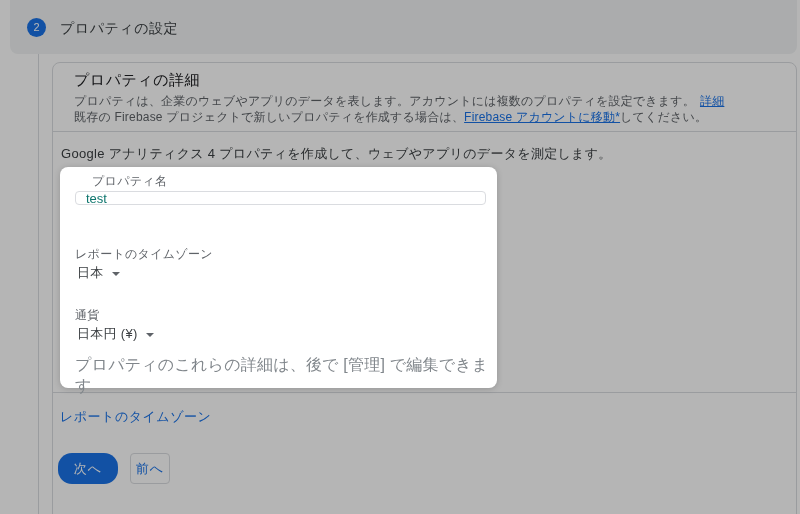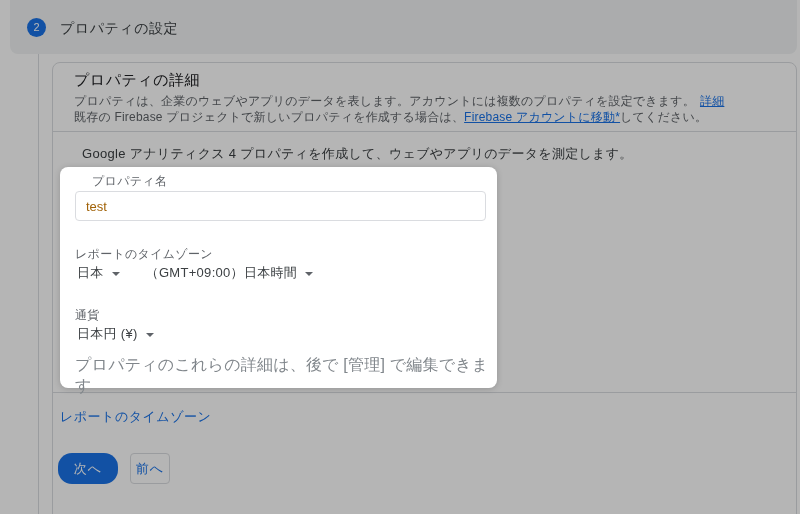--- a/index.html
+++ b/index.html
@@ -25,41 +25,41 @@
   }
   .section-heading { position: absolute; left: 74px; top: 71px; font-size: 15px; color: #202124; letter-spacing: .5px; }
   .desc-line { position: absolute; left: 74px; font-size: 12px; color: #5f6368; letter-spacing: .2px; white-space: nowrap; }
   .desc-line-1 { top: 93px; }
   .desc-line-2 { top: 109px; }
   .inline-link { color: #1a73e8; text-decoration: underline; cursor: pointer; }
   .gap-left { margin-left: 5px; }
   .divider { position: absolute; left: 53px; width: 743px; height: 1px; background: #dadce0; }
   .divider-1 { top: 131px; }
   .divider-2 { top: 392px; }
-  .lead-text { position: absolute; left: 82px; top: 145px; font-size: 13px; font-weight: 500; color: #3c4043; letter-spacing: .3px; }
+  .lead-text { position: absolute; left: 61px; top: 145px; font-size: 13px; font-weight: 500; color: #3c4043; letter-spacing: .3px; }
   .advanced-link { position: absolute; left: 60px; top: 408px; font-size: 13px; font-weight: 500; color: #1a73e8; letter-spacing: .5px; cursor: pointer; }
   .btn { position: absolute; top: 453px; height: 31px; border-radius: 4px; font-size: 13px; font-weight: 500; text-align: center; line-height: 31px; cursor: pointer; letter-spacing: 1px; }
   .btn-next { left: 58px; width: 60px; background: #1a73e8; color: #ffffff; border-radius: 14px; }
   .btn-prev { left: 130px; width: 40px; background: transparent; border: 1px solid #dadce0; color: #1a73e8; line-height: 29px; }
   
   .dim-overlay { position: absolute; left: 0; top: 0; width: 800px; height: 514px; background: rgba(0,0,0,0.29); z-index: 10; }
   
   .spotlight {
     position: absolute; left: 60px; top: 167px; width: 437px; height: 221px;
     background: #ffffff; border-radius: 8px; z-index: 11;
     box-shadow: 0 1px 6px rgba(0,0,0,0.18);
   }
   .field-label { position: absolute; left: 15px; font-size: 12px; color: #5f6368; letter-spacing: .3px; }
   .lbl-name { top: 6px; margin-left: 17px; }
   .lbl-tz { top: 79px; }
   .lbl-cur { top: 140px; }
   .name-input {
-    position: absolute; left: 15px; top: 24px; width: 411px; height: 30px;
+    position: absolute; left: 15px; top: 24px; width: 411px; height: 14px;
     border: 1px solid #dadce0; border-radius: 4px; outline: none;
-    font-size: 13px; color: #a16207; padding: 0 10px;
+    font-size: 13px; color: #0f766e; padding: 0 10px;
     font-family: "Liberation Sans", "DejaVu Sans", sans-serif;
   }
   .select-row { position: absolute; left: 17px; display: flex; align-items: center; font-size: 13px; color: #3c4043; letter-spacing: .3px; }
   .row-tz { top: 97px; align-items: center; }
   .row-cur { top: 158px; }
   .select-ctl { display: inline-flex; align-items: center; cursor: pointer; }
   .dd-arrow {
     width: 0; height: 0; margin-left: 8px; margin-top: 2px;
     border-left: 4px solid transparent; border-right: 4px solid transparent;
     border-top: 4px solid #5f6368;
@@ -102,24 +102,20 @@
 
     <div class="field-label lbl-name">プロパティ名</div>
     <input class="name-input" type="text" value="test" style="">
 
     <div class="field-label lbl-tz">レポートのタイムゾーン</div>
     <div class="select-row row-tz">
       <span class="select-ctl">
           <span>日本</span>
           <span class="dd-arrow"></span>
         </span>
-      <span class="select-ctl tz-zone">
-          <span>（GMT+09:00）日本時間</span>
-          <span class="dd-arrow"></span>
-        </span>
     </div>
 
     <div class="field-label lbl-cur">通貨</div>
     <div class="select-row row-cur">
       <span class="select-ctl">
           <span>日本円 (¥)</span>
           <span class="dd-arrow"></span>
         </span>
     </div>
 

